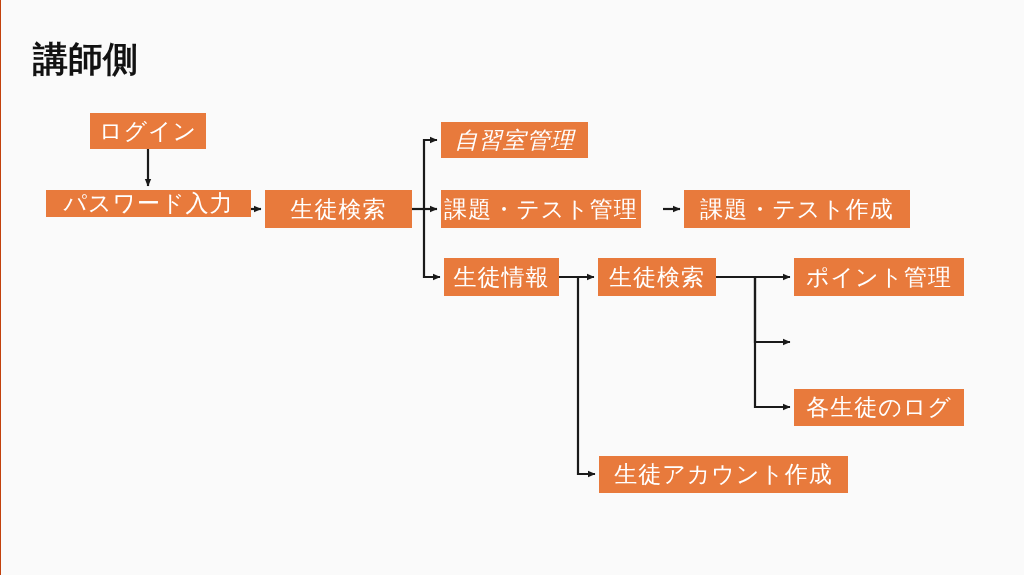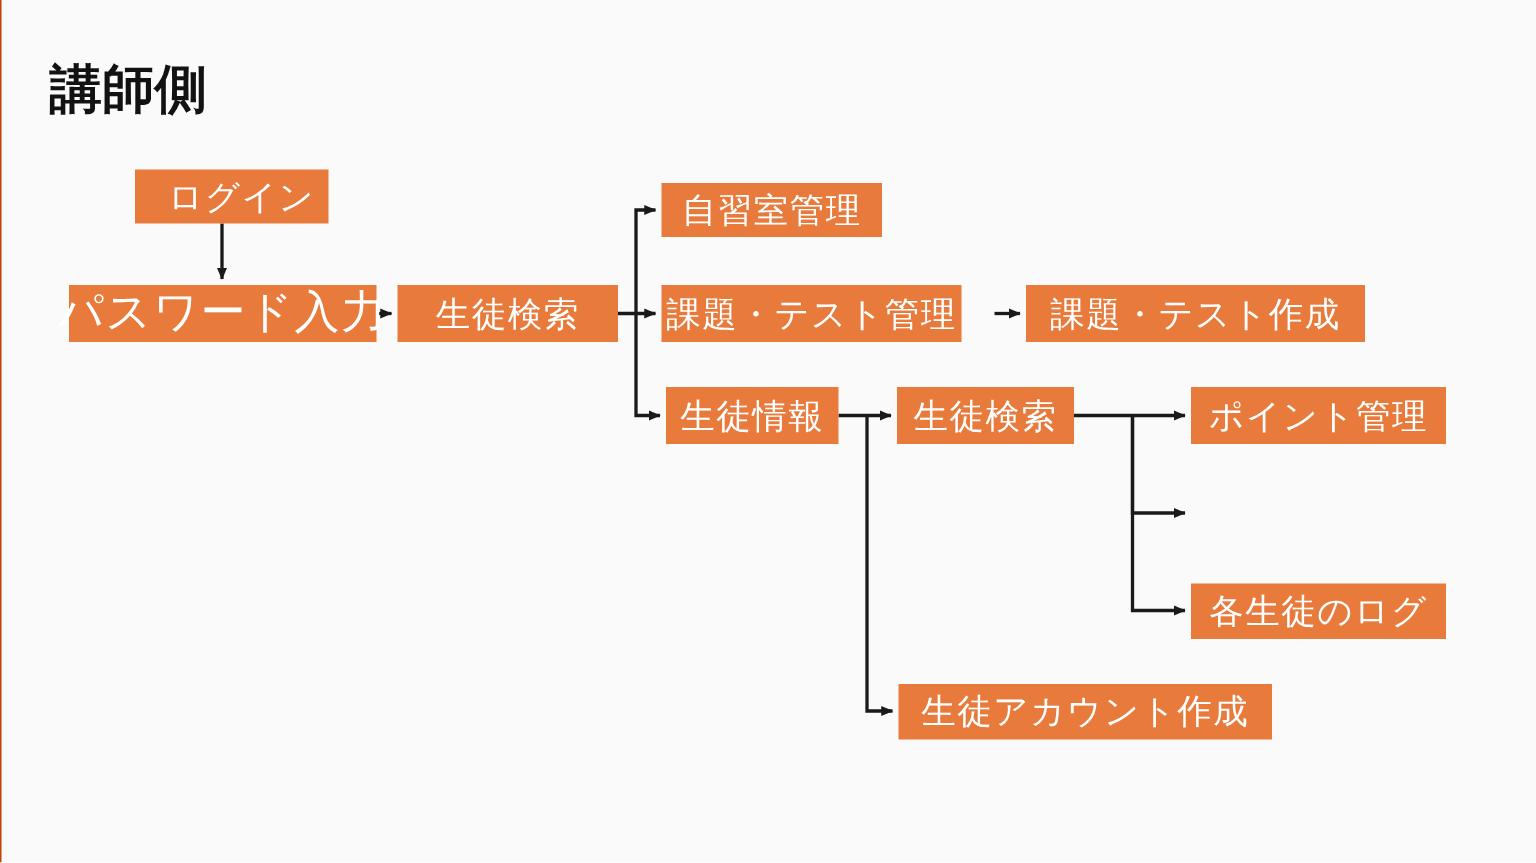--- a/index.html
+++ b/index.html
@@ -69,33 +69,33 @@
       <path d="M423,209 L423,277 L439,277"></path>
       <path d="M662,209 L679,209"></path>
       <path d="M558,277 L593,277"></path>
       <path d="M577,277 L577,474 L594,474"></path>
       <path d="M715,277 L789,277"></path>
       <path d="M754,277 L754,342 L789,342"></path>
       <path d="M754,277 L754,407 L789,407"></path>
     </g>
   </svg>
 
-  <div class="node" style="left:89px; top:113px; width:116px; height:36px; font-size:23px;padding-left:13px;">
+  <div class="node" style="left:89px; top:113px; width:116px; height:36px; font-size:23px;">
     <span>ログイン</span>
   </div>
 
-  <div class="node" style="left:45px; top:190px; width:205px; height:38px; font-size:30px;">
+  <div class="node" style="left:45px; top:190px; width:205px; height:27px; font-size:23px;">
     <span>パスワード入力</span>
   </div>
 
   <div class="node" style="left:264px; top:190px; width:147px; height:38px; font-size:23px;">
     <span>生徒検索</span>
   </div>
 
-  <div class="node" style="left:440px; top:122px; width:147px; height:36px; font-size:23px;">
+  <div class="node" style="left:440px; top:122px; width:147px; height:36px; font-size:23px;font-style:italic;">
     <span>自習室管理</span>
   </div>
 
   <div class="node" style="left:440px; top:190px; width:200px; height:38px; font-size:23px;">
     <span>課題・テスト管理</span>
   </div>
 
   <div class="node" style="left:683px; top:190px; width:226px; height:38px; font-size:23px;">
     <span>課題・テスト作成</span>
   </div>

